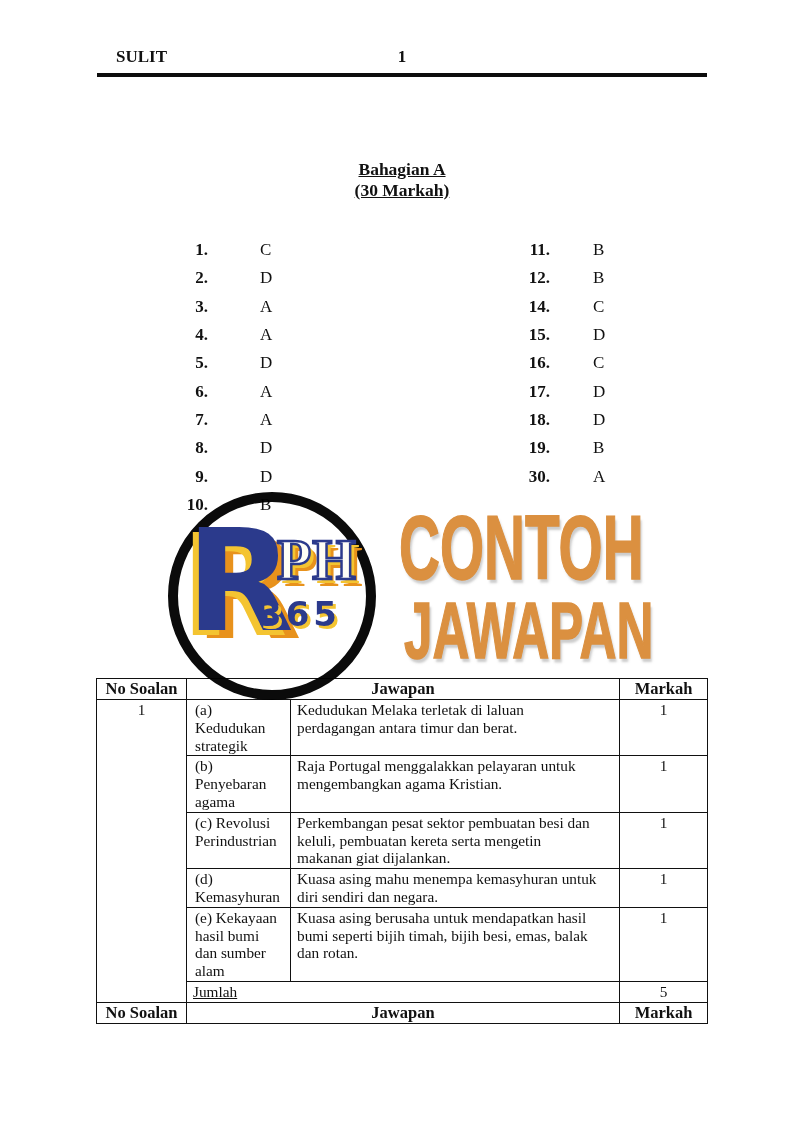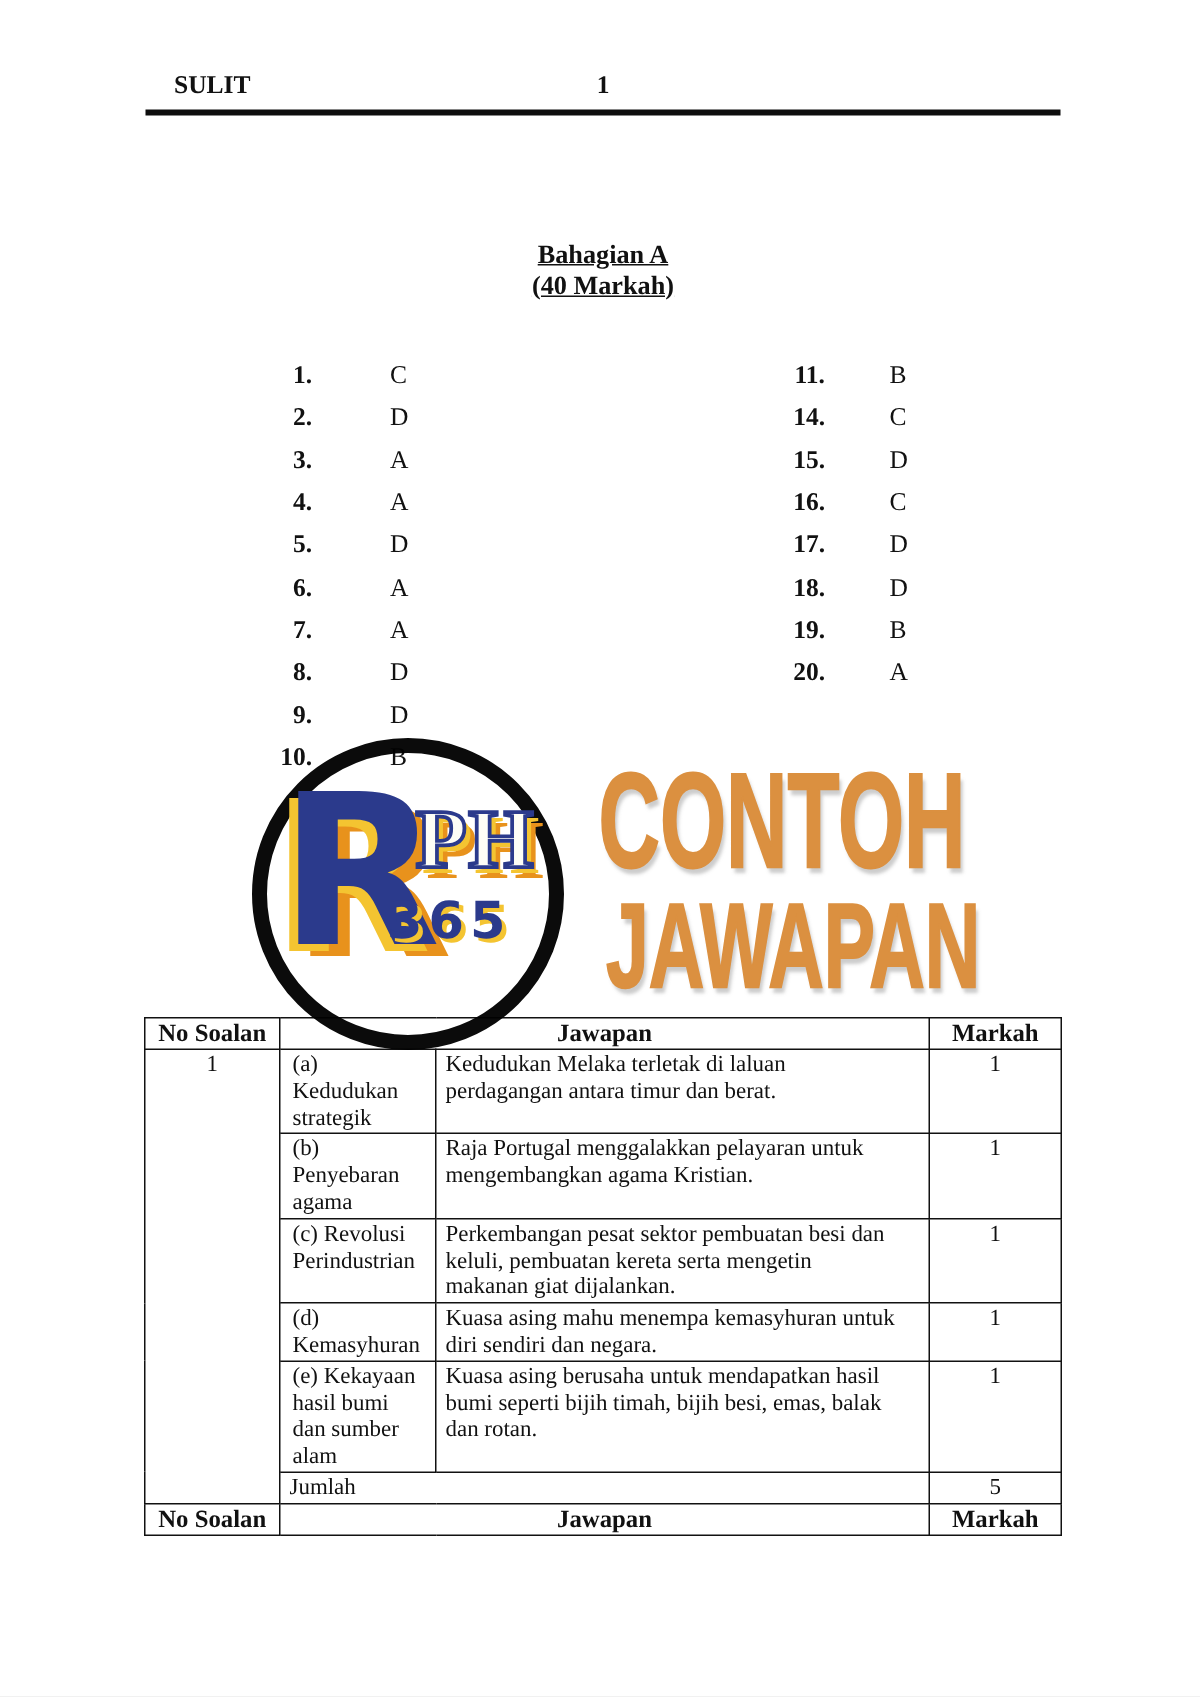--- a/index.html
+++ b/index.html
@@ -59,60 +59,61 @@
     position:absolute; left:96px; top:678px; width:611px;
     border-collapse:collapse; table-layout:fixed;
     font-size:15.3px; line-height:17.8px;
   }
   .mark-table td, .mark-table th { border:1.6px solid #111; vertical-align:top; padding:1px 6px; font-weight:normal; text-align:left; }
   .mark-table th { font-weight:bold; text-align:center; font-size:16.5px; height:21px; padding:1px 2px; vertical-align:middle; }
   .q-no-cell { font-weight:bold; text-align:center !important; }
   .label-cell { white-space:pre-line; padding-left:8px !important; }
   .answer-cell { white-space:pre-line; }
   .mark-cell { text-align:center !important; }
-  .jumlah-cell { text-align:center; font-weight:bold; padding-right:7px !important; }
+  .jumlah-cell { text-align:center; font-weight:bold; padding-right:7px !important;text-decoration:underline; }
   .total-cell { text-align:center !important; font-weight:bold; }
 </style>
 </head>
 <body>
 
 <div class="page">
 
   <div class="sulit">SULIT</div>
   <div class="page-num">1</div>
   <div class="header-rule"></div>
 
 
   <div class="section-head section-a-head">
     <div>Bahagian A</div>
-    <div>(40 Markah)</div>
+    <div>(30 Markah)</div>
   </div>
 
   <div class="ans-col ans-col-left">
     <div class="ans-row"><span class="ans-no">1.</span><span class="ans-letter">C</span></div>
     <div class="ans-row"><span class="ans-no">2.</span><span class="ans-letter">D</span></div>
     <div class="ans-row"><span class="ans-no">3.</span><span class="ans-letter">A</span></div>
     <div class="ans-row"><span class="ans-no">4.</span><span class="ans-letter">A</span></div>
     <div class="ans-row"><span class="ans-no">5.</span><span class="ans-letter">D</span></div>
     <div class="ans-row"><span class="ans-no">6.</span><span class="ans-letter">A</span></div>
     <div class="ans-row"><span class="ans-no">7.</span><span class="ans-letter">A</span></div>
     <div class="ans-row"><span class="ans-no">8.</span><span class="ans-letter">D</span></div>
     <div class="ans-row"><span class="ans-no">9.</span><span class="ans-letter">D</span></div>
     <div class="ans-row"><span class="ans-no">10.</span><span class="ans-letter">B</span></div>
   </div>
 
   <div class="ans-col ans-col-right">
     <div class="ans-row"><span class="ans-no">11.</span><span class="ans-letter">B</span></div>
+    <div class="ans-row"><span class="ans-no">12.</span><span class="ans-letter">B</span></div>
     <div class="ans-row"><span class="ans-no">14.</span><span class="ans-letter">C</span></div>
     <div class="ans-row"><span class="ans-no">15.</span><span class="ans-letter">D</span></div>
     <div class="ans-row"><span class="ans-no">16.</span><span class="ans-letter">C</span></div>
     <div class="ans-row"><span class="ans-no">17.</span><span class="ans-letter">D</span></div>
     <div class="ans-row"><span class="ans-no">18.</span><span class="ans-letter">D</span></div>
     <div class="ans-row"><span class="ans-no">19.</span><span class="ans-letter">B</span></div>
-    <div class="ans-row"><span class="ans-no">20.</span><span class="ans-letter">A</span></div>
+    <div class="ans-row"><span class="ans-no">30.</span><span class="ans-letter">A</span></div>
   </div>
 
 
   <div class="watermark">
     <div class="wm-circle"></div>
     <div class="logo-r">R</div>
     <div class="logo-ph">PH</div>
     <div class="logo-365">365</div>
     <div class="wm-text wm-contoh">CONTOH</div>
     <div class="wm-text wm-jawapan">JAWAPAN</div>

